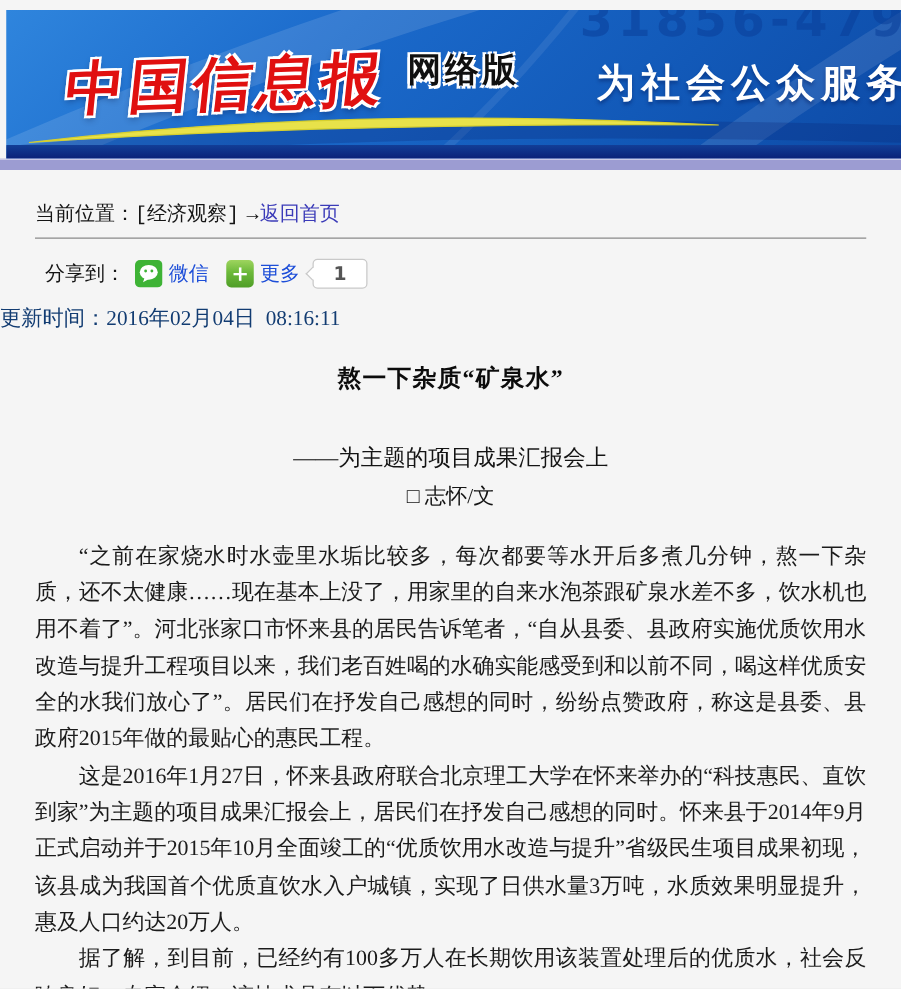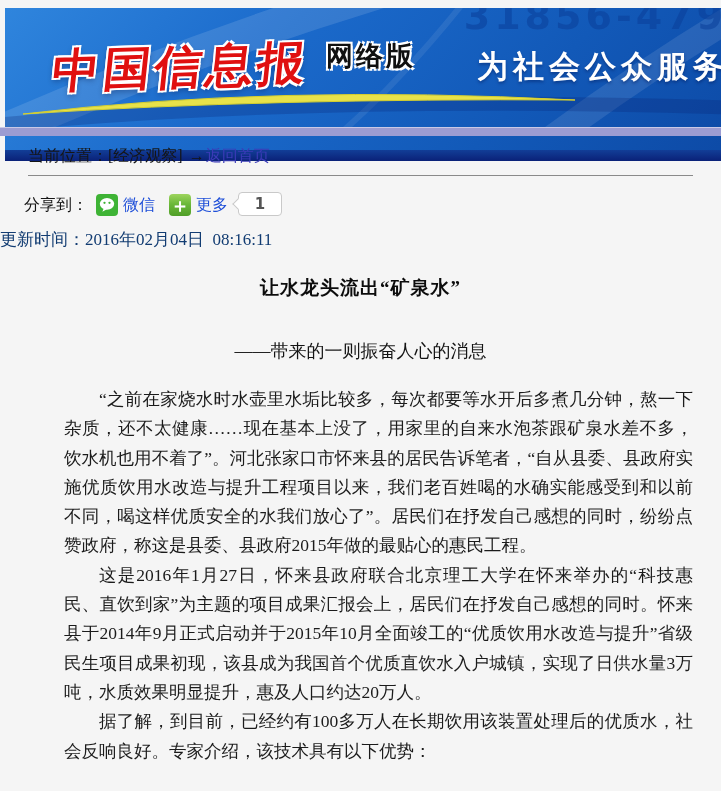--- a/index.html
+++ b/index.html
@@ -4,21 +4,21 @@
 <style>
   * { margin:0; padding:0; box-sizing:border-box; }
   html,body { background:#e9e9e9; }
   body { font-family:"Liberation Sans","DejaVu Sans",sans-serif; }
   .page{
     width:721px; height:791px; margin:0 auto; background:#f5f5f5;
     overflow:hidden; position:relative;
   }
   
   .header{
-    position:absolute; left:5px; top:8px; right:0; height:153px;
+    position:absolute; left:5px; top:8px; right:0; height:119px;
     background:linear-gradient(135deg,#2f85dd 0%, #1b6acb 35%, #1259b8 70%, #0d4aa6 100%);
     overflow:hidden;
   }
   .header svg.bgdeco{ position:absolute; left:0; top:0; }
   .watermark{
     position:absolute; top:-14px; right:-6px;
     font-size:38px; font-weight:bold; letter-spacing:4px;
     color:#0a3f9a; opacity:.55; font-family:"DejaVu Sans",sans-serif;
     white-space:nowrap;
   }
@@ -46,29 +46,29 @@
     position:absolute; left:0; right:0; bottom:0; height:11px;
     background:linear-gradient(180deg,#123e97,#0a2178);
   }
   .purple-bar{
     position:absolute; left:0; top:127px; width:721px; height:9px;
     background:#9c9cd2; border-top:1px solid #c9c9e6;
   }
   
   .content{ position:absolute; left:0; top:136px; width:721px; }
   .breadcrumb{
-    margin:10px 28px 0 28px; font-size:16px; color:#151515;
-    font-family:Liberation Serif, serif;
+    margin:25px 28px 0 28px; font-size:16px; color:#151515;
+    font-family:Liberation Mono, monospace;
   }
   .breadcrumb .arrow{ margin:0 1px 0 6px; }
   .home-link{ color:#3b3bb8; text-decoration:none; cursor:pointer; }
   .rule{ border:none; border-top:1px solid #8a8a8a; margin:8px 28px 0 28px; }
   .share-row{
-    margin:16px 28px 0 24px; font-size:16px; color:#151515;
-    display:flex; align-items:flex-end;
+    margin:16px 28px 0 36px; font-size:16px; color:#151515;
+    display:flex; align-items:center;
     font-family:"Liberation Serif","DejaVu Serif",serif;
   }
   .share-row a{ color:#1d4ed8; text-decoration:none; cursor:pointer; }
   .wx-icon{ display:inline-flex; margin:0 5px 0 8px; cursor:pointer; }
   .more-icon{
     display:inline-flex; align-items:center; justify-content:center;
     width:22px; height:22px; margin:0 5px 0 14px; border-radius:4px;
     background:linear-gradient(180deg,#9ed45e 0%, #6cb93a 45%, #4f9e27 100%);
     color:#fff; font-size:19px; font-weight:bold; line-height:20px; cursor:pointer;
     font-family:"DejaVu Sans",sans-serif;
@@ -104,21 +104,20 @@
   .author{
     margin-top:7px; text-align:center;
     font-size:17px; color:#141414;
     font-family:"Liberation Serif","DejaVu Serif",serif;
   }
   .article{ margin:22px 28px 0 28px; }
   .article p{
     font-size:17.5px; line-height:29.3px; color:#1b1b1b;
     text-indent:2em; text-align:justify;
     font-family:"Liberation Serif","DejaVu Serif",serif;
-    margin-left:36px;
   }
 </style>
 </head>
 <body>
 
 <div class="page">
 
   <div class="header">
     <svg class="bgdeco" width="716" height="119" viewBox="0 0 716 119">
       <path d="M-40,140 Q 180,40 420,-30" stroke="rgba(255,255,255,0.12)" stroke-width="34" fill="none"></path>
@@ -162,22 +161,23 @@
       <span class="more-icon">＋</span>
       <a>更多</a>
       <span class="count-bubble">
         <i class="notch"></i>
         <span>1</span>
       </span>
     </div>
 
     <div class="update-time">更新时间：2016年02月04日  08:16:11</div>
 
-    <h1 class="title">让水龙头流出“矿泉水”</h1>
-    <div class="subtitle">——带来的一则振奋人心的消息</div>
+    <h1 class="title">熬一下杂质“矿泉水”</h1>
+    <div class="subtitle">——为主题的项目成果汇报会上</div>
+    <div class="author">□ 志怀/文</div>
 
     <div class="article">
       <p>“之前在家烧水时水壶里水垢比较多，每次都要等水开后多煮几分钟，熬一下杂质，还不太健康……现在基本上没了，用家里的自来水泡茶跟矿泉水差不多，饮水机也用不着了”。河北张家口市怀来县的居民告诉笔者，“自从县委、县政府实施优质饮用水改造与提升工程项目以来，我们老百姓喝的水确实能感受到和以前不同，喝这样优质安全的水我们放心了”。居民们在抒发自己感想的同时，纷纷点赞政府，称这是县委、县政府2015年做的最贴心的惠民工程。</p>
       <p>这是2016年1月27日，怀来县政府联合北京理工大学在怀来举办的“科技惠民、直饮到家”为主题的项目成果汇报会上，居民们在抒发自己感想的同时。怀来县于2014年9月正式启动并于2015年10月全面竣工的“优质饮用水改造与提升”省级民生项目成果初现，该县成为我国首个优质直饮水入户城镇，实现了日供水量3万吨，水质效果明显提升，惠及人口约达20万人。</p>
       <p>据了解，到目前，已经约有100多万人在长期饮用该装置处理后的优质水，社会反响良好。专家介绍，该技术具有以下优势：</p>
 
     </div>
 
   </div>
 </div>

